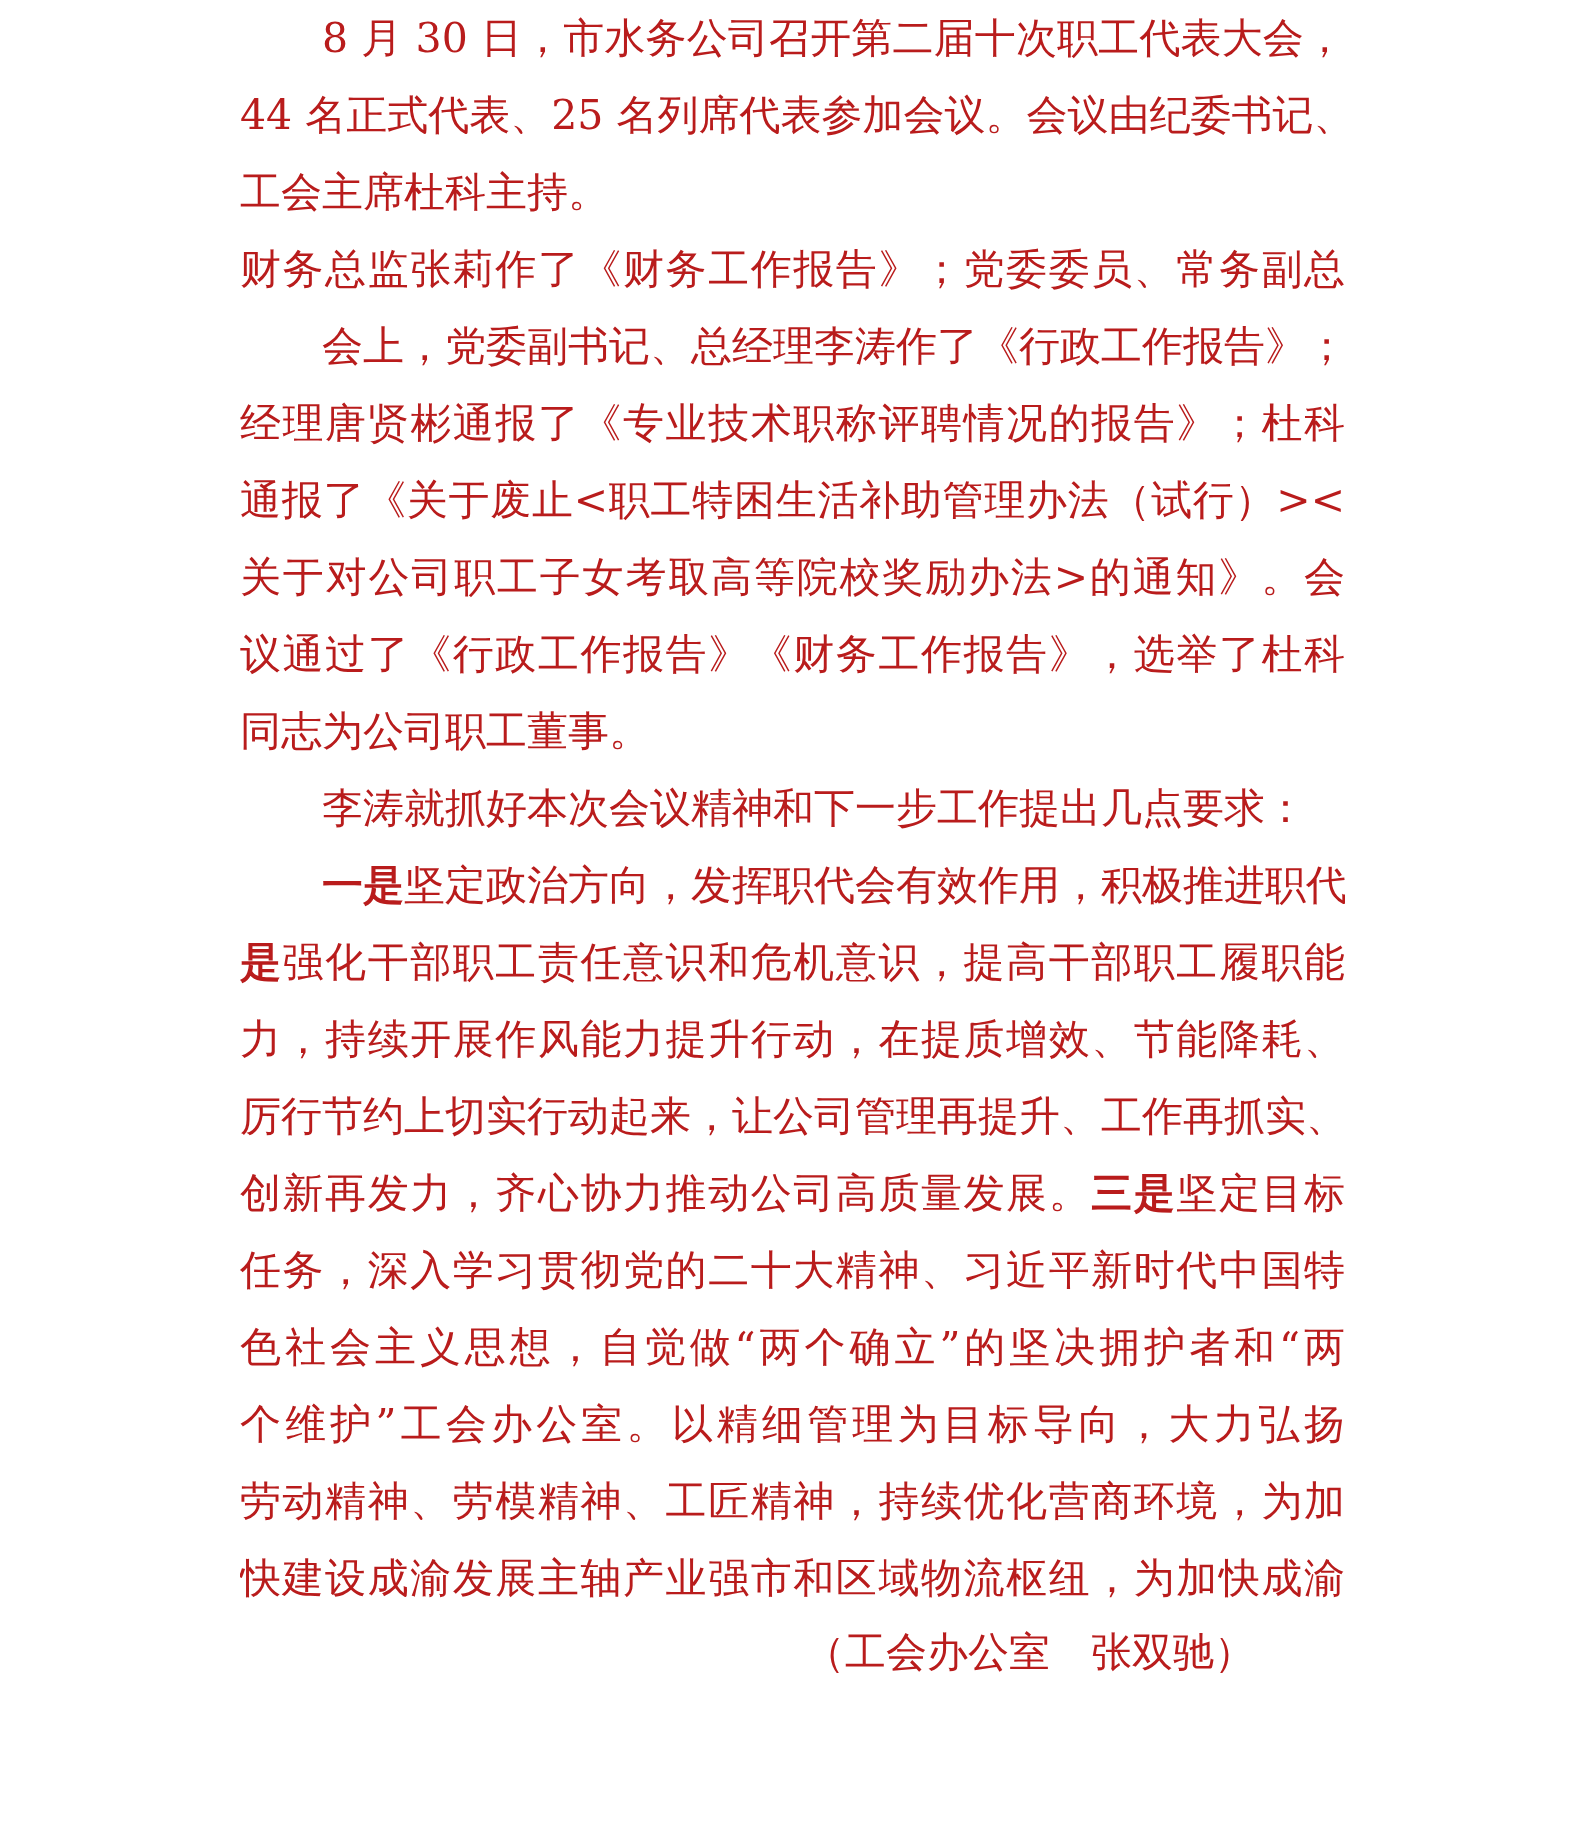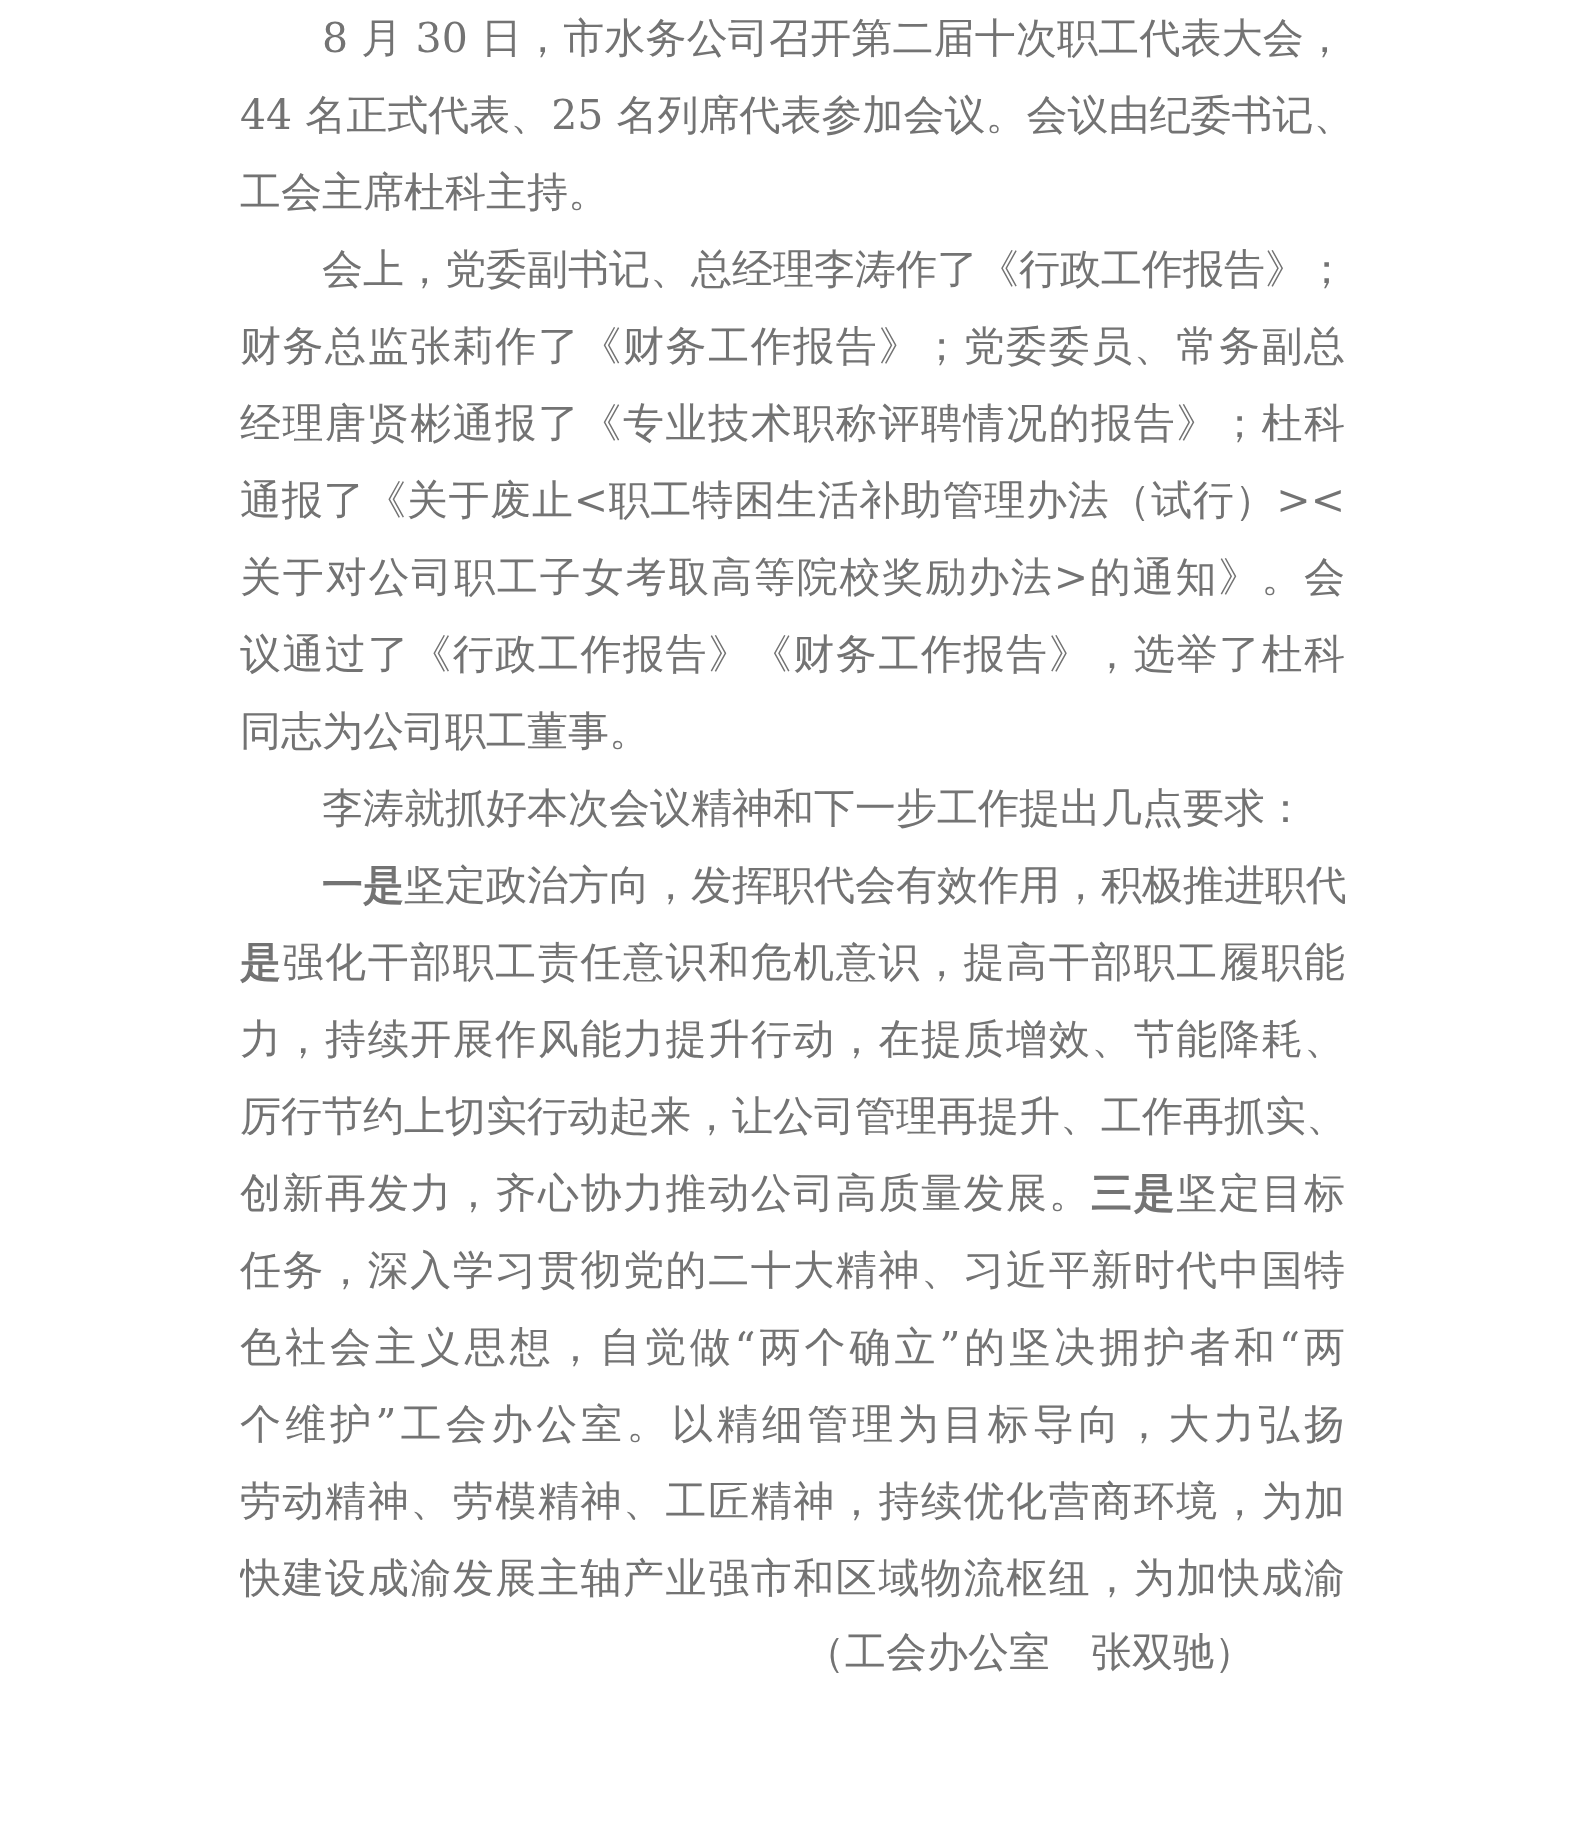--- a/index.html
+++ b/index.html
@@ -37,30 +37,30 @@
     line-height: 77px;
     text-align: right;
     padding-right: 90px;
     white-space: nowrap;
     font-family: Liberation Mono, monospace;
   }
 </style>
 </head>
 <body>
 
-<div class="page" style="background: rgb(255, 255, 255); color: #737373;">
+<div class="page" style="background: rgb(255, 255, 255); color: #b91c1c;">
   <div class="doc">
       <div class="para">
         <div class="line first"><span>8 月 30 日，市水务公司召开第二届十次职工代表大会，</span></div>
         <div class="line"><span>44 名正式代表、25 名列席代表参加会议。会议由纪委书记、</span></div>
         <div class="line last"><span>工会主席杜科主持。</span></div>
       </div>
       <div class="para">
+        <div class="line"><span>财务总监张莉作了《财务工作报告》；党委委员、常务副总</span></div>
         <div class="line first"><span>会上，党委副书记、总经理李涛作了《行政工作报告》；</span></div>
-        <div class="line"><span>财务总监张莉作了《财务工作报告》；党委委员、常务副总</span></div>
         <div class="line"><span>经理唐贤彬通报了《专业技术职称评聘情况的报告》；杜科</span></div>
         <div class="line"><span>通报了《关于废止&lt;职工特困生活补助管理办法（试行）&gt;&lt;</span></div>
         <div class="line"><span>关于对公司职工子女考取高等院校奖励办法&gt;的通知》。会</span></div>
         <div class="line"><span>议通过了《行政工作报告》《财务工作报告》，选举了杜科</span></div>
         <div class="line last"><span>同志为公司职工董事。</span></div>
       </div>
       <div class="para">
         <div class="line first last"><span>李涛就抓好本次会议精神和下一步工作提出几点要求：</span></div>
       </div>
       <div class="para">

